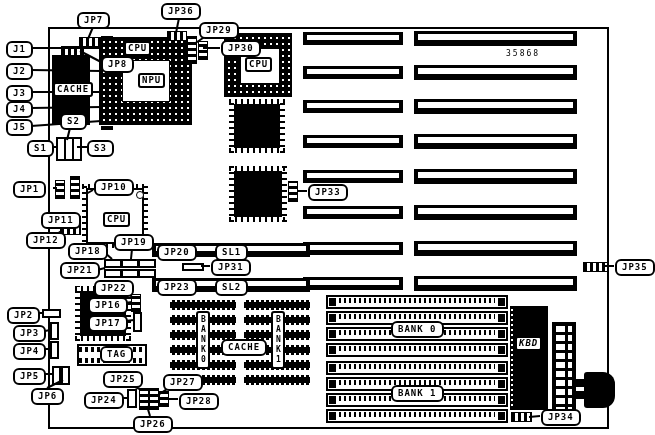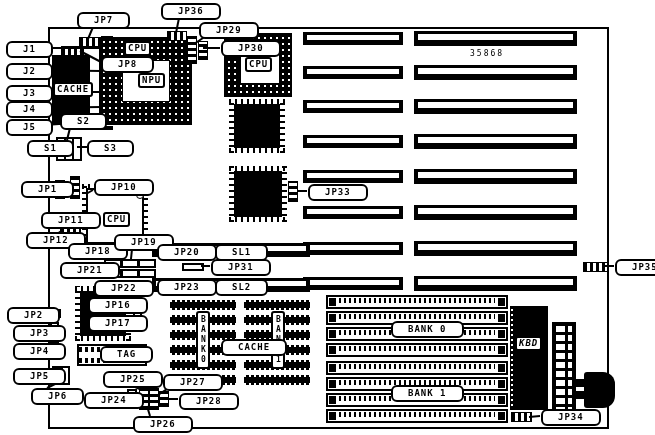--- a/index.html
+++ b/index.html
@@ -3,21 +3,21 @@
 <meta charset="utf-8">
 <style>
   html,body{margin:0;padding:0;background:#fff;}
   #stage{position:relative;width:655px;height:435px;background:#fff;overflow:hidden;
          font-family:"DejaVu Sans Mono",monospace;}
   
   .outline{position:absolute;border:2px solid #000;background:transparent;z-index:1;}
   
   .callout{position:absolute;background:#fff;border:2px solid #000;border-radius:6px;
            font:bold 9px "DejaVu Sans Mono",monospace;letter-spacing:1px;color:#000;
-           padding:1px 15px;line-height:11px;white-space:nowrap;z-index:30;}
+           padding:1px 5px;line-height:11px;white-space:nowrap;z-index:30;}
   
   .plate{position:absolute;background:#fff;border:2px solid #000;border-radius:3px;
          font:bold 9px "DejaVu Sans Mono",monospace;letter-spacing:1px;color:#000;
          padding:0 2px;line-height:11px;white-space:nowrap;z-index:25;}
   .vplate{position:absolute;background:#fff;border:2px solid #000;border-radius:3px;
           writing-mode:vertical-rl;text-orientation:upright;
           font:bold 8px "DejaVu Sans Mono",monospace;letter-spacing:1px;color:#000;
           padding:2px 0;line-height:10px;z-index:25;}
   .blk{position:absolute;background:#000;z-index:5;}
   
@@ -79,21 +79,21 @@
   .ladder{position:absolute;background:#000;border:2px solid #000;z-index:5;}
   .ladder .lc{position:absolute;top:2px;bottom:2px;background:
        repeating-linear-gradient(180deg,#fff 0 6px,#000 6px 9px);}
   .ladder .ll{left:2px;width:9px;} .ladder .lr{right:2px;width:4px;}
   .din{position:absolute;background:#000;border-radius:3px 12px 12px 3px;z-index:5;}
   .pincol{position:absolute;z-index:5;
        background:repeating-linear-gradient(180deg,#000 0 7px,transparent 7px 10px);}
   .switch{position:absolute;background:#fff;border:2px solid #000;z-index:8;}
   .ptr{position:absolute;left:0;top:0;width:655px;height:435px;z-index:20;pointer-events:none;}
   .partnum{position:absolute;font:8px "DejaVu Sans Mono",monospace;letter-spacing:2px;
-           color:#000;z-index:9;}
+           color:#000;z-index:9;margin-left:36px;}
 </style>
 </head>
 <body>
 
 <div id="stage">
 
   <div class="outline" style="left:48px;top:27px;width:557px;height:398px;"></div>
 
   <div class="pincol" style="left:101px;top:36px;width:12px;height:94px;"></div>
   <div class="callout" style="left:6px;top:41px;">J1</div>
@@ -190,21 +190,21 @@
   <div class="jmp-h" style="left:583px;top:262px;width:23px;height:8px;"></div>
   <div class="callout" style="left:615px;top:259px;">JP35</div>
 
   <div class="jmp-v" style="left:55px;top:180px;width:8px;height:17px;"></div>
   <div class="jmp-v" style="left:70px;top:176px;width:8px;height:21px;"></div>
   <div class="qfpo" style="left:82px;top:184px;width:66px;height:64px;">
     <div class="qfpo-body"></div>
   </div>
   <div class="pin1" style="left:136px;top:191px;"></div>
   <div class="plate" style="left:103px;top:212px;">CPU</div>
-  <div class="callout" style="left:21px;top:181px;">JP1</div>
+  <div class="callout" style="left:13px;top:181px;">JP1</div>
   <div class="callout" style="left:94px;top:179px;">JP10</div>
   <div class="jmp-h" style="left:60px;top:216px;width:19px;height:8px;"></div>
   <div class="jmp-h" style="left:60px;top:226px;width:19px;height:7px;"></div>
   <div class="callout" style="left:13px;top:212px;margin-left:28px;">JP11</div>
   <div class="callout" style="left:26px;top:232px;">JP12</div>
 
   <div class="pinbar" style="left:104px;top:259px;width:14px;height:5px;"></div>
   <div class="pinbar" style="left:104px;top:269px;width:14px;height:5px;"></div>
   <div class="pinbar" style="left:121px;top:259px;width:14px;height:5px;"></div>
   <div class="pinbar" style="left:121px;top:269px;width:14px;height:5px;"></div>

